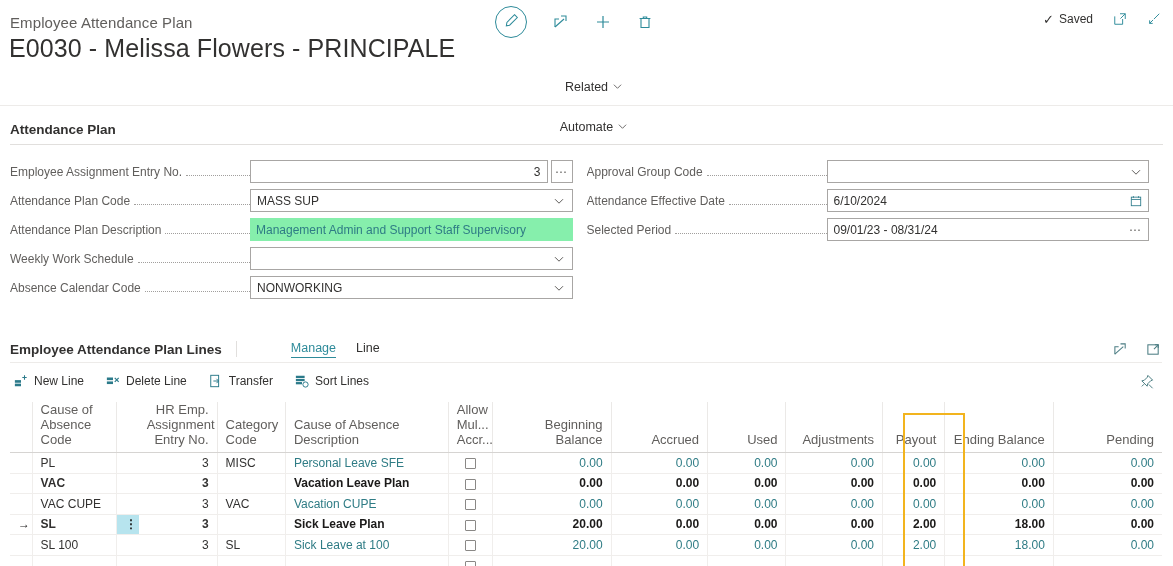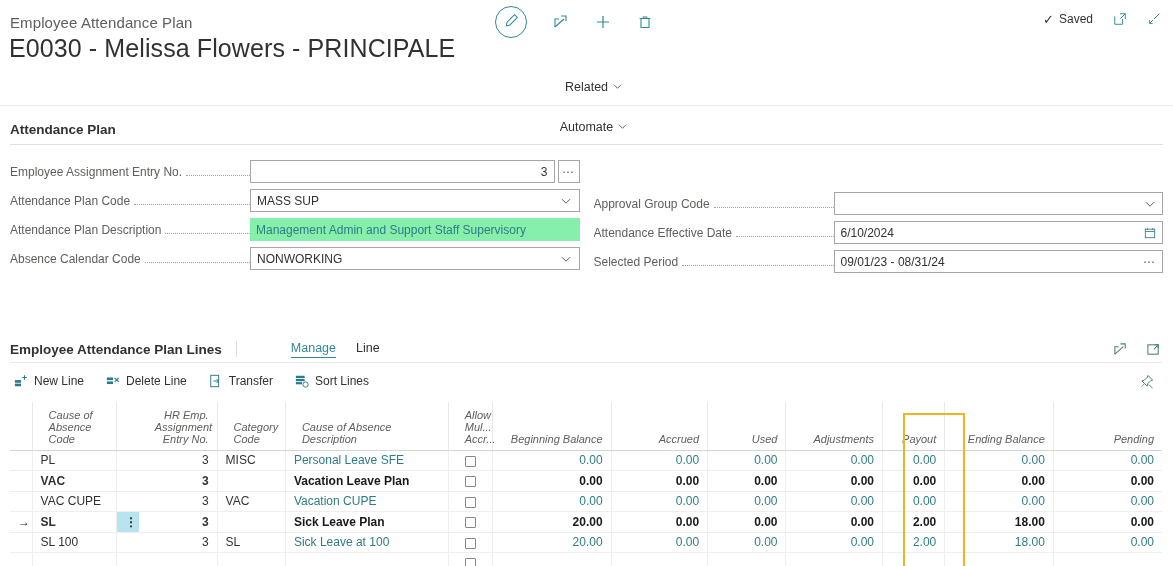--- a/index.html
+++ b/index.html
@@ -57,23 +57,23 @@
   .caret { display:inline-block; }
 
   
   .fasttab {
     margin: 14px 10px 0 10px; padding-bottom: 6px;
     border-bottom: 1px solid #e1dfdd;
   }
   .fasttab-title { font-size: 13.5px; font-weight: 600; color:#323130; }
 
   
-  .formarea { position: relative; padding: 12px 10px 0 10px; display: flex; gap: 0; justify-content: center; }
+  .formarea { position: relative; padding: 12px 24px 0 10px; display: flex; gap: 0; justify-content: center; }
   .col { width: 575px; }
-  .col.right { margin-left: 14px; margin-top: 32px; }
+  .col.right { margin-left: 14px; }
   .frow { display: flex; align-items: center; height: 29px; }
   .flabel {
     font-size: 12px; color: #605e5c; white-space: nowrap;
     display: flex; align-items: flex-end; flex: 0 0 240px; overflow: hidden;
   }
   .flabel .txt { padding-right: 4px; }
   .flabel .dots {
     flex: 1; border-bottom: 1px dotted #a19f9d; height: 9px; margin-bottom: 3px;
     min-width: 8px;
   }
@@ -117,24 +117,23 @@
     padding: 0 19px 0 14px; display:flex; align-items:center; gap: 22px;
   }
   .tbtn { display:flex; align-items:center; gap:6px; font-size:12px; color:#323130; cursor:pointer; }
   .tbtn .gi { color:#2b7a8a; display:flex; align-items:center; }
   .tb-right { margin-left:auto; display:flex; align-items:center; }
 
   
   .tablewrap { position:absolute; left:10px; top:402px; width:1152px; height:164px; overflow:hidden; }
   table.grid { border-collapse: collapse; width: 1152px; table-layout: fixed; font-size: 12px; }
   table.grid th {
-    font-weight: 400; color:#605e5c; font-size: 11px; vertical-align: bottom;
-    padding: 0 8px 5px 16px; height: 48px; background:#fff;
+    font-weight: 400; color:#605e5c; font-size: 13px; vertical-align: bottom;
+    padding: 0 8px 5px 8px; height: 48px; background:#fff;
     border-bottom: 1px solid #d6d4d2;
-    font-style: italic;
   }
   table.grid th.l { text-align: left; }
   table.grid th.r { text-align: right; }
   table.grid th.c { text-align: center; }
   table.grid th.sep { border-left: 1px solid #ebe9e7; }
   table.grid td {
     padding: 0 8px; height: 20.5px; border-bottom: 1px solid #f0eeec;
     color: #2f7c85; white-space: nowrap; overflow: hidden;
   }
   table.grid td.sep { border-left: 1px solid #f0eeec; }
@@ -288,20 +287,36 @@
           <span class="txt">Attendance Plan Description</span>
           <span class="dots"></span>
         </div>
         <div class="fctrl">
           <div class="fbox readonly">
             <span class="val">Management Admin and Support Staff Supervisory</span>
           </div>
         </div>
       </div>
 
+      <div class="frow">
+        <div class="flabel">
+          <span class="txt">Weekly Work Schedule</span>
+          <span class="dots"></span>
+        </div>
+        <div class="fctrl">
+          <div class="fbox">
+            <span class="val"></span>
+            <span class="dd">
+              <svg width="10" height="10" viewBox="0 0 10 10">
+                  <path d="M1 3.2l4 4 4-4" fill="none" stroke="#605e5c" stroke-width="1"></path>
+                </svg>
+            </span>
+          </div>
+        </div>
+      </div>
 
       <div class="frow">
         <div class="flabel">
           <span class="txt">Absence Calendar Code</span>
           <span class="dots"></span>
         </div>
         <div class="fctrl">
           <div class="fbox">
             <span class="val">NONWORKING</span>
             <span class="dd">

